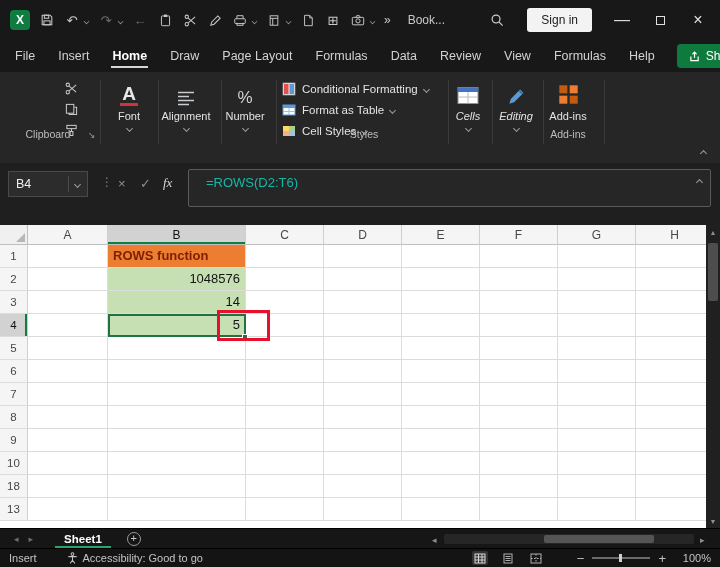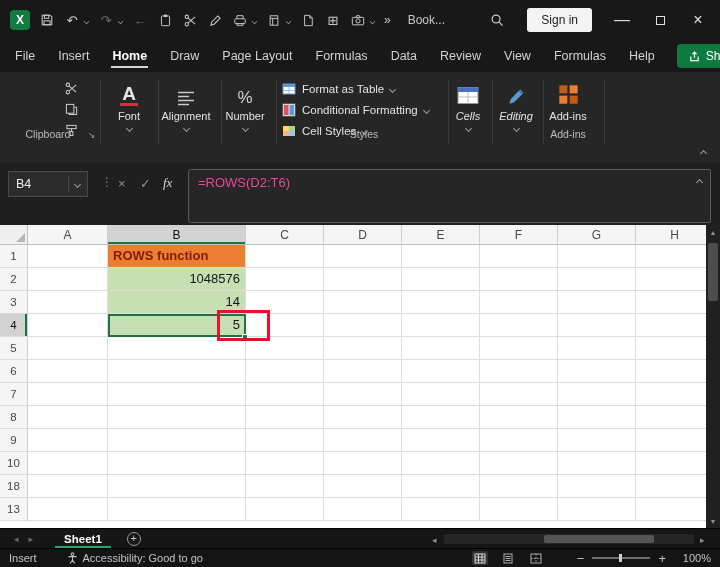--- a/index.html
+++ b/index.html
@@ -56,22 +56,22 @@
   .ribbon-collapse{position:absolute;right:14px;bottom:7px;}
 
   
   .formula{position:absolute;left:0;top:163px;width:720px;height:62px;background:#1f1f1f;}
   .namebox{position:absolute;left:8px;top:8px;width:80px;height:26px;background:#2c2c2c;
     border:1px solid #4a4a4a;display:flex;align-items:center;color:#efefef;font-size:12.5px;padding:0 7px;}
   .namebox .nb-sep{margin-left:auto;width:1px;height:16px;background:#4a4a4a;margin-right:6px;}
   .fb-dots{position:absolute;left:101px;top:12px;color:#7d7d7d;font-size:12px;}
   .fb-ico{position:absolute;top:13px;color:#8f8f8f;font-size:13px;}
   .fb-fx{position:absolute;left:163px;top:12px;color:#d7d7d7;font-size:13px;font-style:italic;font-family:"Liberation Serif",serif;}
-  .formula-input{position:absolute;left:188px;right:9px;top:6px;height:54px;background:#262626;
-    border:1px solid #5a5a5a;border-radius:2px;color:#ec4899;font-size:13px;padding:5px 22px 0 9px;}
+  .formula-input{position:absolute;left:188px;right:9px;top:6px;height:38px;background:#262626;
+    border:1px solid #5a5a5a;border-radius:2px;color:#14b8a6;font-size:13px;padding:5px 22px 0 17px;}
   .fb-expand{position:absolute;right:18px;top:17px;}
 
   
   #grid{position:absolute;left:0;top:225px;width:706px;height:303px;background:#fff;overflow:hidden;}
   .ghdr-row{display:flex;height:20px;}
   .corner{width:28px;height:20px;background:#F0F0F0;border-right:1px solid #BFBFBF;border-bottom:1px solid #BFBFBF;position:relative;flex:none;}
   .corner::after{content:"";position:absolute;right:2px;bottom:2px;border-left:9px solid transparent;border-bottom:9px solid #B7B7B7;}
   .colhdr{flex:none;height:20px;background:#F5F5F5;border-right:1px solid #CFCFCF;border-bottom:1px solid #BFBFBF;
     display:flex;align-items:center;justify-content:center;font-size:12px;color:#474747;}
   .colhdr.sel{background:#D2D2D2;color:#111;box-shadow:inset 0 -2px 0 #107C41;}
@@ -295,37 +295,37 @@
     </div>
   </div>
 
   <div class="vsep" style="left:276px;"></div>
 
   <div class="rgroup" style="left:282px;width:164px;">
     <div class="styles-rows">
         <div class="style-row">
           <span>
             <svg width="14" height="14" viewBox="0 0 14 14">
+              <rect x="1" y="1" width="12" height="12" fill="#fff" stroke="#9a9a9a" stroke-width="0.8"></rect>
+              <rect x="2" y="2" width="4.6" height="10" fill="#E05252"></rect>
+              <rect x="7.4" y="2" width="4.6" height="10" fill="#5B9BD5"></rect>
+            </svg>
+          </span>
+          <span>Conditional Formatting</span>
+          <span class="chev"></span>
+        </div>
+        <div class="style-row">
+          <span>
+            <svg width="14" height="14" viewBox="0 0 14 14">
               <rect x="1" y="2" width="12" height="10" fill="#fff" stroke="#5B9BD5"></rect>
               <rect x="1" y="2" width="12" height="3" fill="#5B9BD5"></rect>
               <path d="M1 8.5h12M7 5v7" stroke="#9cbfe2" fill="none"></path>
             </svg>
           </span>
           <span>Format as Table</span>
-          <span class="chev"></span>
-        </div>
-        <div class="style-row">
-          <span>
-            <svg width="14" height="14" viewBox="0 0 14 14">
-              <rect x="1" y="1" width="12" height="12" fill="#fff" stroke="#9a9a9a" stroke-width="0.8"></rect>
-              <rect x="2" y="2" width="4.6" height="10" fill="#E05252"></rect>
-              <rect x="7.4" y="2" width="4.6" height="10" fill="#5B9BD5"></rect>
-            </svg>
-          </span>
-          <span>Conditional Formatting</span>
           <span class="chev"></span>
         </div>
         <div class="style-row">
           <span>
             <svg width="14" height="14" viewBox="0 0 14 14">
               <rect x="1" y="2" width="6" height="5" fill="#FFD966"></rect>
               <rect x="7" y="2" width="6" height="5" fill="#A9D08E"></rect>
               <rect x="1" y="7" width="6" height="5" fill="#F4B183"></rect>
               <rect x="7" y="7" width="6" height="5" fill="#9DC3E6"></rect>
             </svg>

